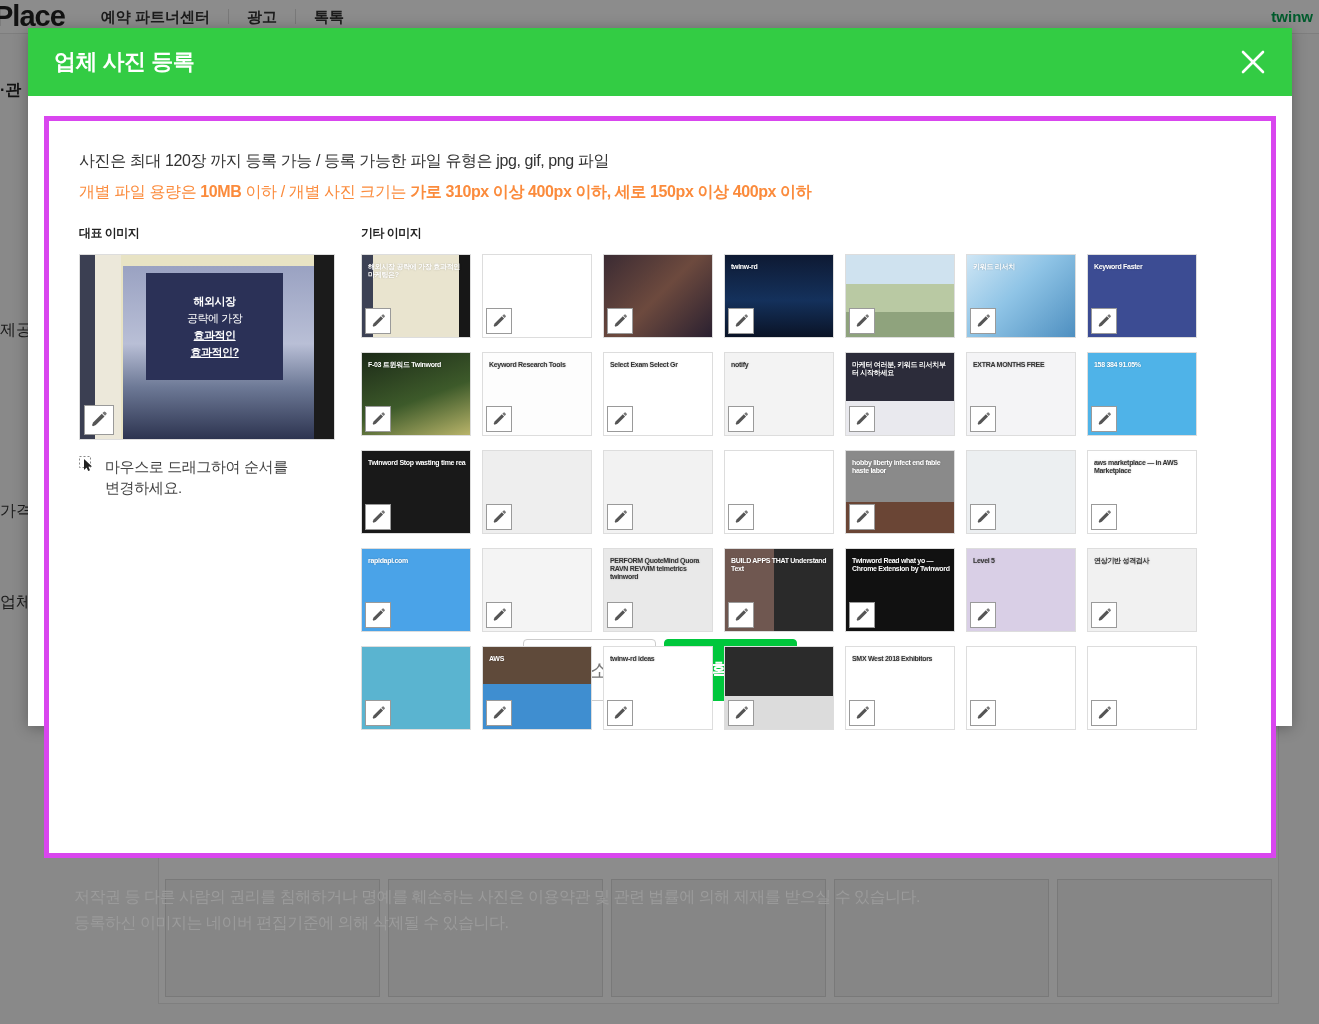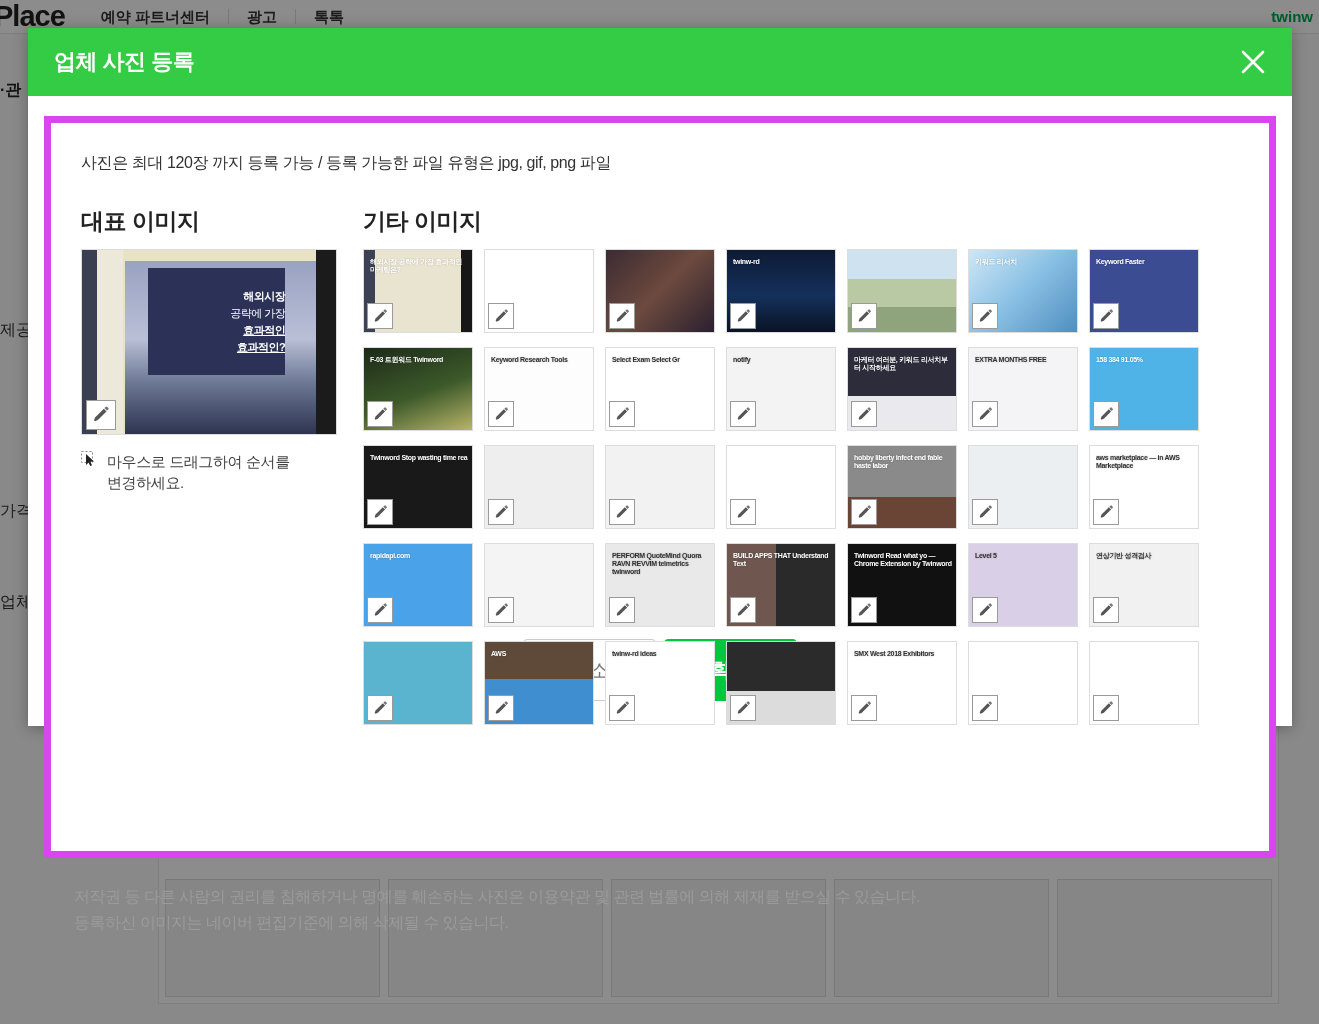--- a/index.html
+++ b/index.html
@@ -89,21 +89,21 @@
     display: flex; align-items: center; justify-content: center;
   }
   #close-btn svg { display: block; }
 
   #modal-body {
     flex: 1; padding: 20px 16px 0 16px;
     display: flex; flex-direction: column;
     min-height: 0;
   }
   #panel {
-    border: 7px solid #d946ef;
+    border: 5px solid #d946ef;
     flex: none;
     height: 742px;
     padding: 30px 30px 0 30px;
     display: flex; flex-direction: column;
     background: #fff;
   }
 
   .info-line1 {
     font-size: 16px; color: #333; letter-spacing: -0.4px; margin-bottom: 10px;
   }
@@ -125,21 +125,21 @@
     font-family: inherit;
   }
 
   #columns {
     display: flex; margin-top: 22px; flex: 1; min-height: 0;
   }
   .col-left { width: 282px; flex: none; }
   .col-right { flex: 1; min-width: 0; display: flex; flex-direction: column; }
 
   .col-label {
-    font-size: 23px; font-weight: bold; color: #222; letter-spacing: -0.5px;
+    font-size: 12px; font-weight: bold; color: #222; letter-spacing: -0.5px;
     margin-bottom: 12px;
   }
 
   #main-image {
     width: 256px; height: 186px;
     border: 1px solid #ddd;
     position: relative; overflow: hidden;
     background: #d8d3c0;
   }
   .pencil-badge {
@@ -197,21 +197,21 @@
 
   
   .art { position: absolute; inset: 0; }
   .art-label {
     position: absolute; color: #fff; font-size: 9px; font-weight: bold;
     line-height: 1.15; letter-spacing: -0.3px;
   }
   .hero-card {
     position: absolute; left: 27%; top: 12%; width: 52%; height: 62%;
     background: #2b3157;
-    display: flex; flex-direction: column; align-items: flex-end; justify-content: center;
+    display: flex; flex-direction: column; align-items: center; justify-content: center;
     gap: 2px;
   }
   .hero-card span { color:#fff; font-size: 11px; font-weight: bold; letter-spacing: -0.5px; }
   .hero-card span.u { text-decoration: underline; }
 </style>
 </head>
 <body>
 
 <div id="bg-page">
   <div class="bg-topnav">
@@ -249,20 +249,23 @@
         <line x1="5" y1="5" x2="25" y2="25" stroke="#ffffff" stroke-width="2.6" stroke-linecap="round"></line>
         <line x1="25" y1="5" x2="5" y2="25" stroke="#ffffff" stroke-width="2.6" stroke-linecap="round"></line>
       </svg>
     </div>
   </div>
 
   <div id="modal-body">
     <div id="panel">
 
       <div class="info-line1">사진은 최대 120장 까지 등록 가능 / 등록 가능한 파일 유형은 jpg, gif, png 파일</div>
+      <div class="info-line2">
+        <span>개별 파일 용량은 </span><b>10MB</b><span> 이하 / 개별 사진 크기는 </span><b>가로 310px 이상 400px 이하, 세로 150px 이상 400px 이하</b>
+      </div>
 
 
       <div id="columns">
 
         <div class="col-left">
           <div class="col-label">대표 이미지</div>
 
           <div id="main-image">
             <div class="art" aria-hidden="true" style="background:
                  linear-gradient(90deg,#3b3f52 0 6%, #ece8da 6% 16%, #e8e3c4 16% 92%, #1b1b1b 92% 100%);">

